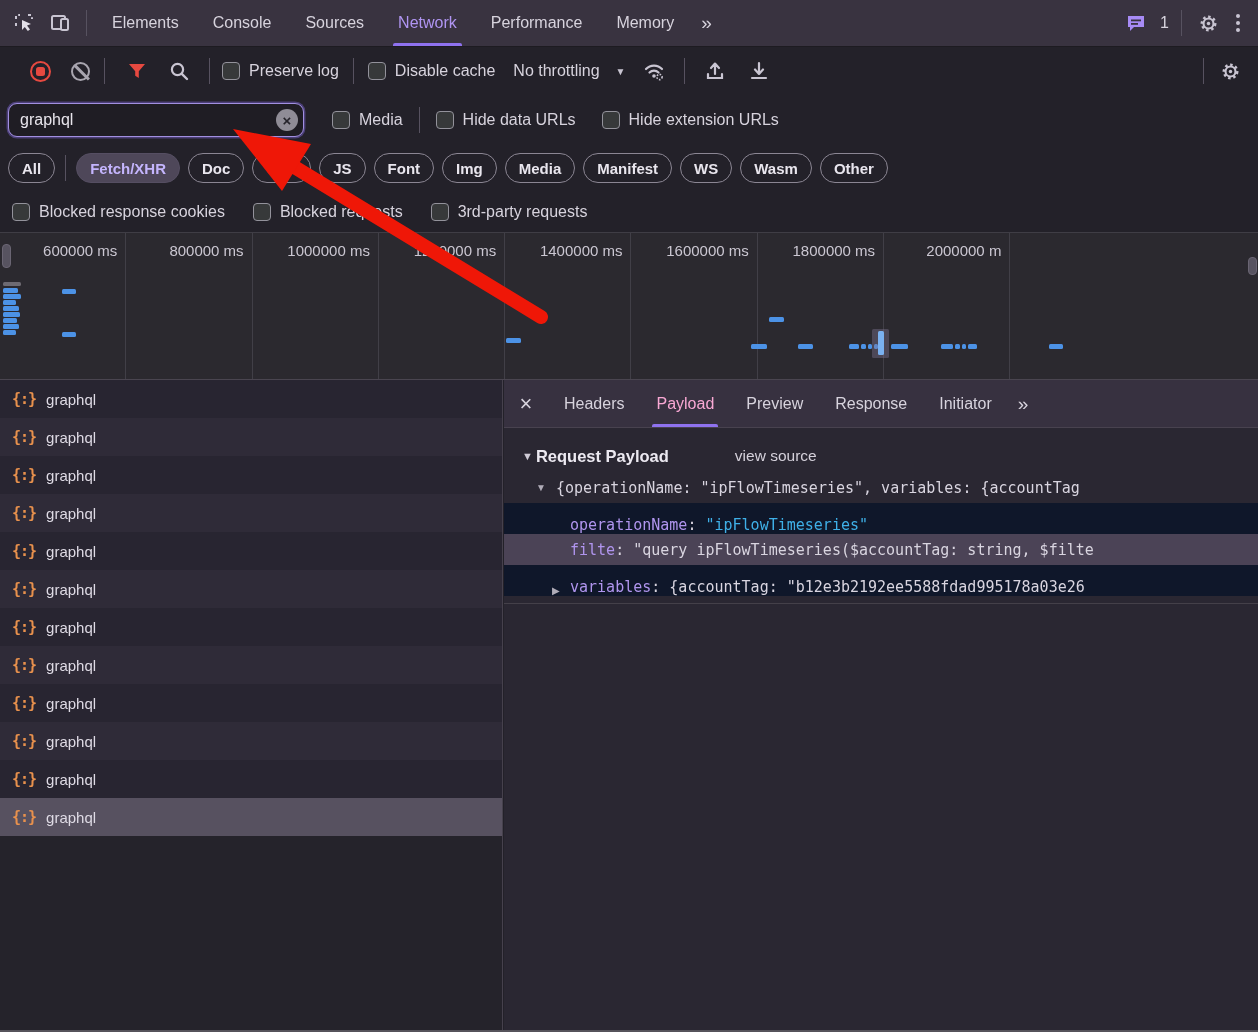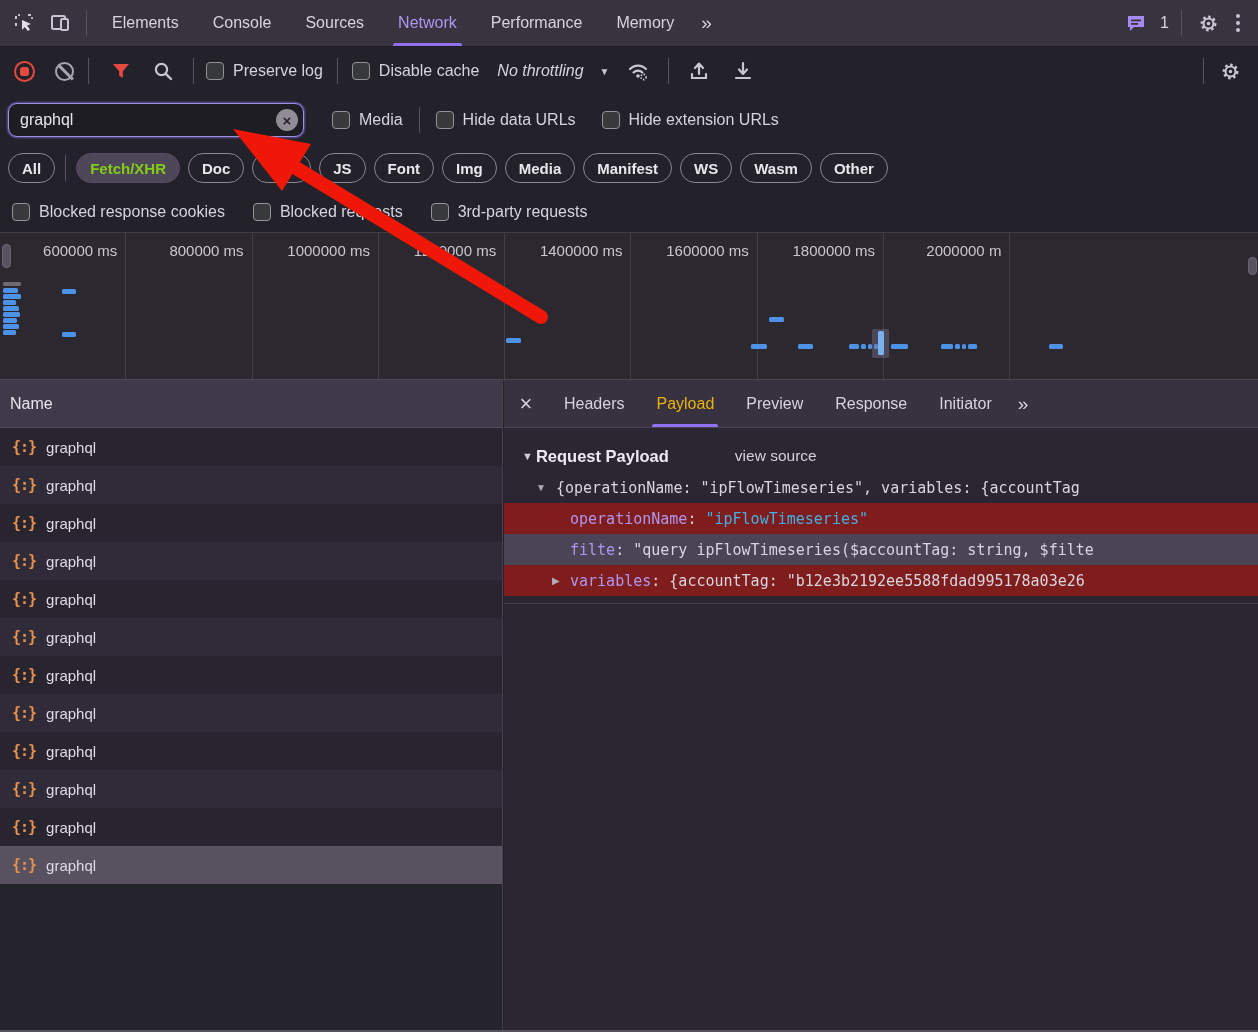--- a/index.html
+++ b/index.html
@@ -21,46 +21,46 @@
   .tab.active { color:#B095F2; }
   .tab.active::after { content:""; position:absolute; left:12px; right:12px; bottom:0;
     height:3px; background:#8F72EF; border-radius:2px 2px 0 0; }
   .chev { font-size:19px; color:#D7D3DD; padding:0 10px; letter-spacing:-2px; }
   .tabbar-right { margin-left:auto; display:flex; align-items:center; padding-right:8px; }
   .msg-count { font-size:16px; color:#D7D3DD; margin:0 4px 0 6px; }
   .dots3 { display:flex; flex-direction:column; gap:3px; padding:0 10px; }
   .dots3 i { width:4px; height:4px; border-radius:50%; background:#C9C5D2; }
   
   .toolbar { position:absolute; top:47px; left:0; right:0; height:48px;
-    display:flex; align-items:center; padding-left:14px; background:#232129; }
+    display:flex; align-items:center; padding-left:30px; background:#232129; }
   .rec { width:21px; height:21px; border:2.5px solid #E64940; border-radius:50%; position:relative; margin-right:20px; }
   .rec::after { content:""; position:absolute; inset:4px; background:#E64940; border-radius:2.5px; }
   .block { width:19px; height:19px; border:2.5px solid #A8A5AF; border-radius:50%; position:relative; }
   .block::after { content:""; position:absolute; left:-1px; top:7.5px; width:20px; height:2.5px;
     background:#A8A5AF; transform:rotate(45deg); }
   .lbl { font-size:16px; color:#D7D3DD; margin-left:9px; }
   .cb { width:18px; height:18px; border:1.5px solid #93929B; border-radius:4px; background:#37393A; flex:0 0 auto; }
   .group { display:flex; align-items:center; }
-  .throttle { display:flex; align-items:center; font-size:16px; color:#D7D3DD; margin-left:18px;font-style:italic; }
+  .throttle { display:flex; align-items:center; font-size:16px; color:#D7D3DD; margin-left:18px; }
   .caret { font-size:10px; margin-left:16px; color:#C9C5D2; }
   .gear-right { margin-left:auto; display:flex; align-items:center; padding-right:10px; }
   
   .filterrow { position:absolute; top:95px; left:0; right:0; height:50px; display:flex; align-items:center; }
   .filter-input-wrap { position:relative; margin-left:8px; width:296px; height:34px; flex:0 0 auto; }
   .filter-input { width:100%; height:100%; background:#1F1D24; border:1.5px solid #A18FE0;
     box-shadow:0 0 0 1.5px rgba(124,99,214,.45); border-radius:9px; color:#E8E5EC;
     font-size:16px; font-family:"Liberation Sans",sans-serif; padding:0 34px 0 11px; outline:none; }
   .clear-x { position:absolute; right:6px; top:6px; width:22px; height:22px; border-radius:50%;
     background:#8F8C96; color:#26242B; display:flex; align-items:center; justify-content:center;
     font-size:15px; font-weight:bold; }
   
   .chiprow { position:absolute; top:145px; left:0; right:0; height:46px; display:flex; align-items:center; padding-left:8px; }
   .chip { height:30px; padding:0 13px; border:1px solid #8B8693; border-radius:15px;
     display:flex; align-items:center; font-size:15px; font-weight:600; color:#E9E6EE; margin-right:8px; flex:0 0 auto;}
-  .chip.active { background:#4E4759; border-color:#554e62; color:#84cc16; }
+  .chip.active { background:#4E4759; border-color:#554e62; color:#c4b5fd; }
   
   .advrow { position:absolute; top:191px; left:0; right:0; height:41px; display:flex; align-items:center; padding-left:12px; }
   .advrow .group { margin-right:28px; }
   
   .overview { position:absolute; top:232px; left:0; right:0; height:148px; background:#2B292F;
     border-top:1px solid #3F3D45; border-bottom:1px solid #4A4550; overflow:hidden; }
   .ov-grid { display:flex; height:100%; }
   .ov-cell { flex:0 0 126.3px; border-right:1px solid #413F47; padding:9px 8px 0 0;
     text-align:right; font-size:15px; color:#CBC7D2; }
   .ov-bar { position:absolute; border-radius:1.5px; }
@@ -75,32 +75,32 @@
   .req-row.even { background:#2F2B38; }
   .req-row.selected { background:#575160; }
   .req-icon { font-family:"DejaVu Sans Mono", monospace; font-size:15px; font-weight:bold;
     color:#E8914D; margin-right:10px; letter-spacing:-1px; }
   .right-panel { position:absolute; top:380px; left:504px; right:0; bottom:0; background:#2A2732; }
   .detail-tabs { height:48px; background:#373140; border-bottom:1px solid #48424F;
     display:flex; align-items:center; }
   .close-x { width:44px; text-align:center; font-size:22px; color:#D7D3DD; }
   .dtab { padding:0 16px; height:100%; display:flex; align-items:center; font-size:16px;
     color:#D7D3DD; position:relative; }
-  .dtab.active { color:#eab308;text-align:right; }
+  .dtab.active { color:#f9a8d4;text-align:right; }
   .dtab.active::after { content:""; position:absolute; left:12px; right:12px; bottom:0;
     height:3px; background:#8F72EF; border-radius:2px 2px 0 0; }
   
   .payload { padding-top:12px; }
   .p-title { height:32px; display:flex; align-items:center; padding-left:18px; }
   .p-title .tri { font-size:11px; color:#CFCBD6; margin-right:3px; }
   .p-title .t { font-size:16.5px; font-weight:bold; color:#ECE9F1; }
   .p-view-src { font-size:15.5px; color:#D5D1DB; margin-left:66px; }
   .p-row { height:31px; display:flex; align-items:center; white-space:pre;
     font-family:"DejaVu Sans Mono", monospace; font-size:15px; color:#D9D5E0; position:relative; }
-  .p-row.stripe { background:#7f1d1d; }
+  .p-row.stripe { background:#0f172a;align-items:flex-end; }
   .p-row.selected { background:#4B4356; }
   .p-row .tri { position:absolute; font-size:10px; color:#B0ACB8; font-family:"Liberation Sans",sans-serif; }
   .seg-key { color:#B095EE; }
   .seg-str { color:#3FB0E8; }
   .seg-plain { color:#D9D5E0; }
   .p-div { height:1px; background:#444049; margin-top:7px; }
   
   .anno { position:absolute; inset:0; pointer-events:none; z-index:60; }
   .bottom-edge { position:absolute; left:0; right:0; bottom:0; height:2px; background:#56535B; z-index:70; }
   svg.icon { display:block; }
@@ -309,23 +309,20 @@
     <div class="ov-bar" style="left: 878px; top: 98px; width: 6px; height: 24px; background: rgb(122, 177, 240);"></div>
     <div class="ov-bar" style="left: 891px; top: 111px; width: 17px; height: 5px; background: rgb(76, 146, 230);"></div>
     <div class="ov-bar" style="left: 941px; top: 111px; width: 12px; height: 5px; background: rgb(76, 146, 230);"></div>
     <div class="ov-bar" style="left: 955px; top: 111px; width: 5px; height: 5px; background: rgb(76, 146, 230);"></div>
     <div class="ov-bar" style="left: 962px; top: 111px; width: 4px; height: 5px; background: rgb(76, 146, 230);"></div>
     <div class="ov-bar" style="left: 968px; top: 111px; width: 9px; height: 5px; background: rgb(76, 146, 230);"></div>
     <div class="ov-bar" style="left: 1049px; top: 111px; width: 14px; height: 5px; background: rgb(76, 146, 230);"></div>
   </div>
 
 <div class="left-panel">
-  <div class="list-header">
-    <span>Name</span>
-  </div>
   <div id="req-rows">
       <div class="req-row odd">
         <span class="req-icon">{:}</span>
         <span>graphql</span>
       </div>
       <div class="req-row even">
         <span class="req-icon">{:}</span>
         <span>graphql</span>
       </div>
       <div class="req-row odd">

